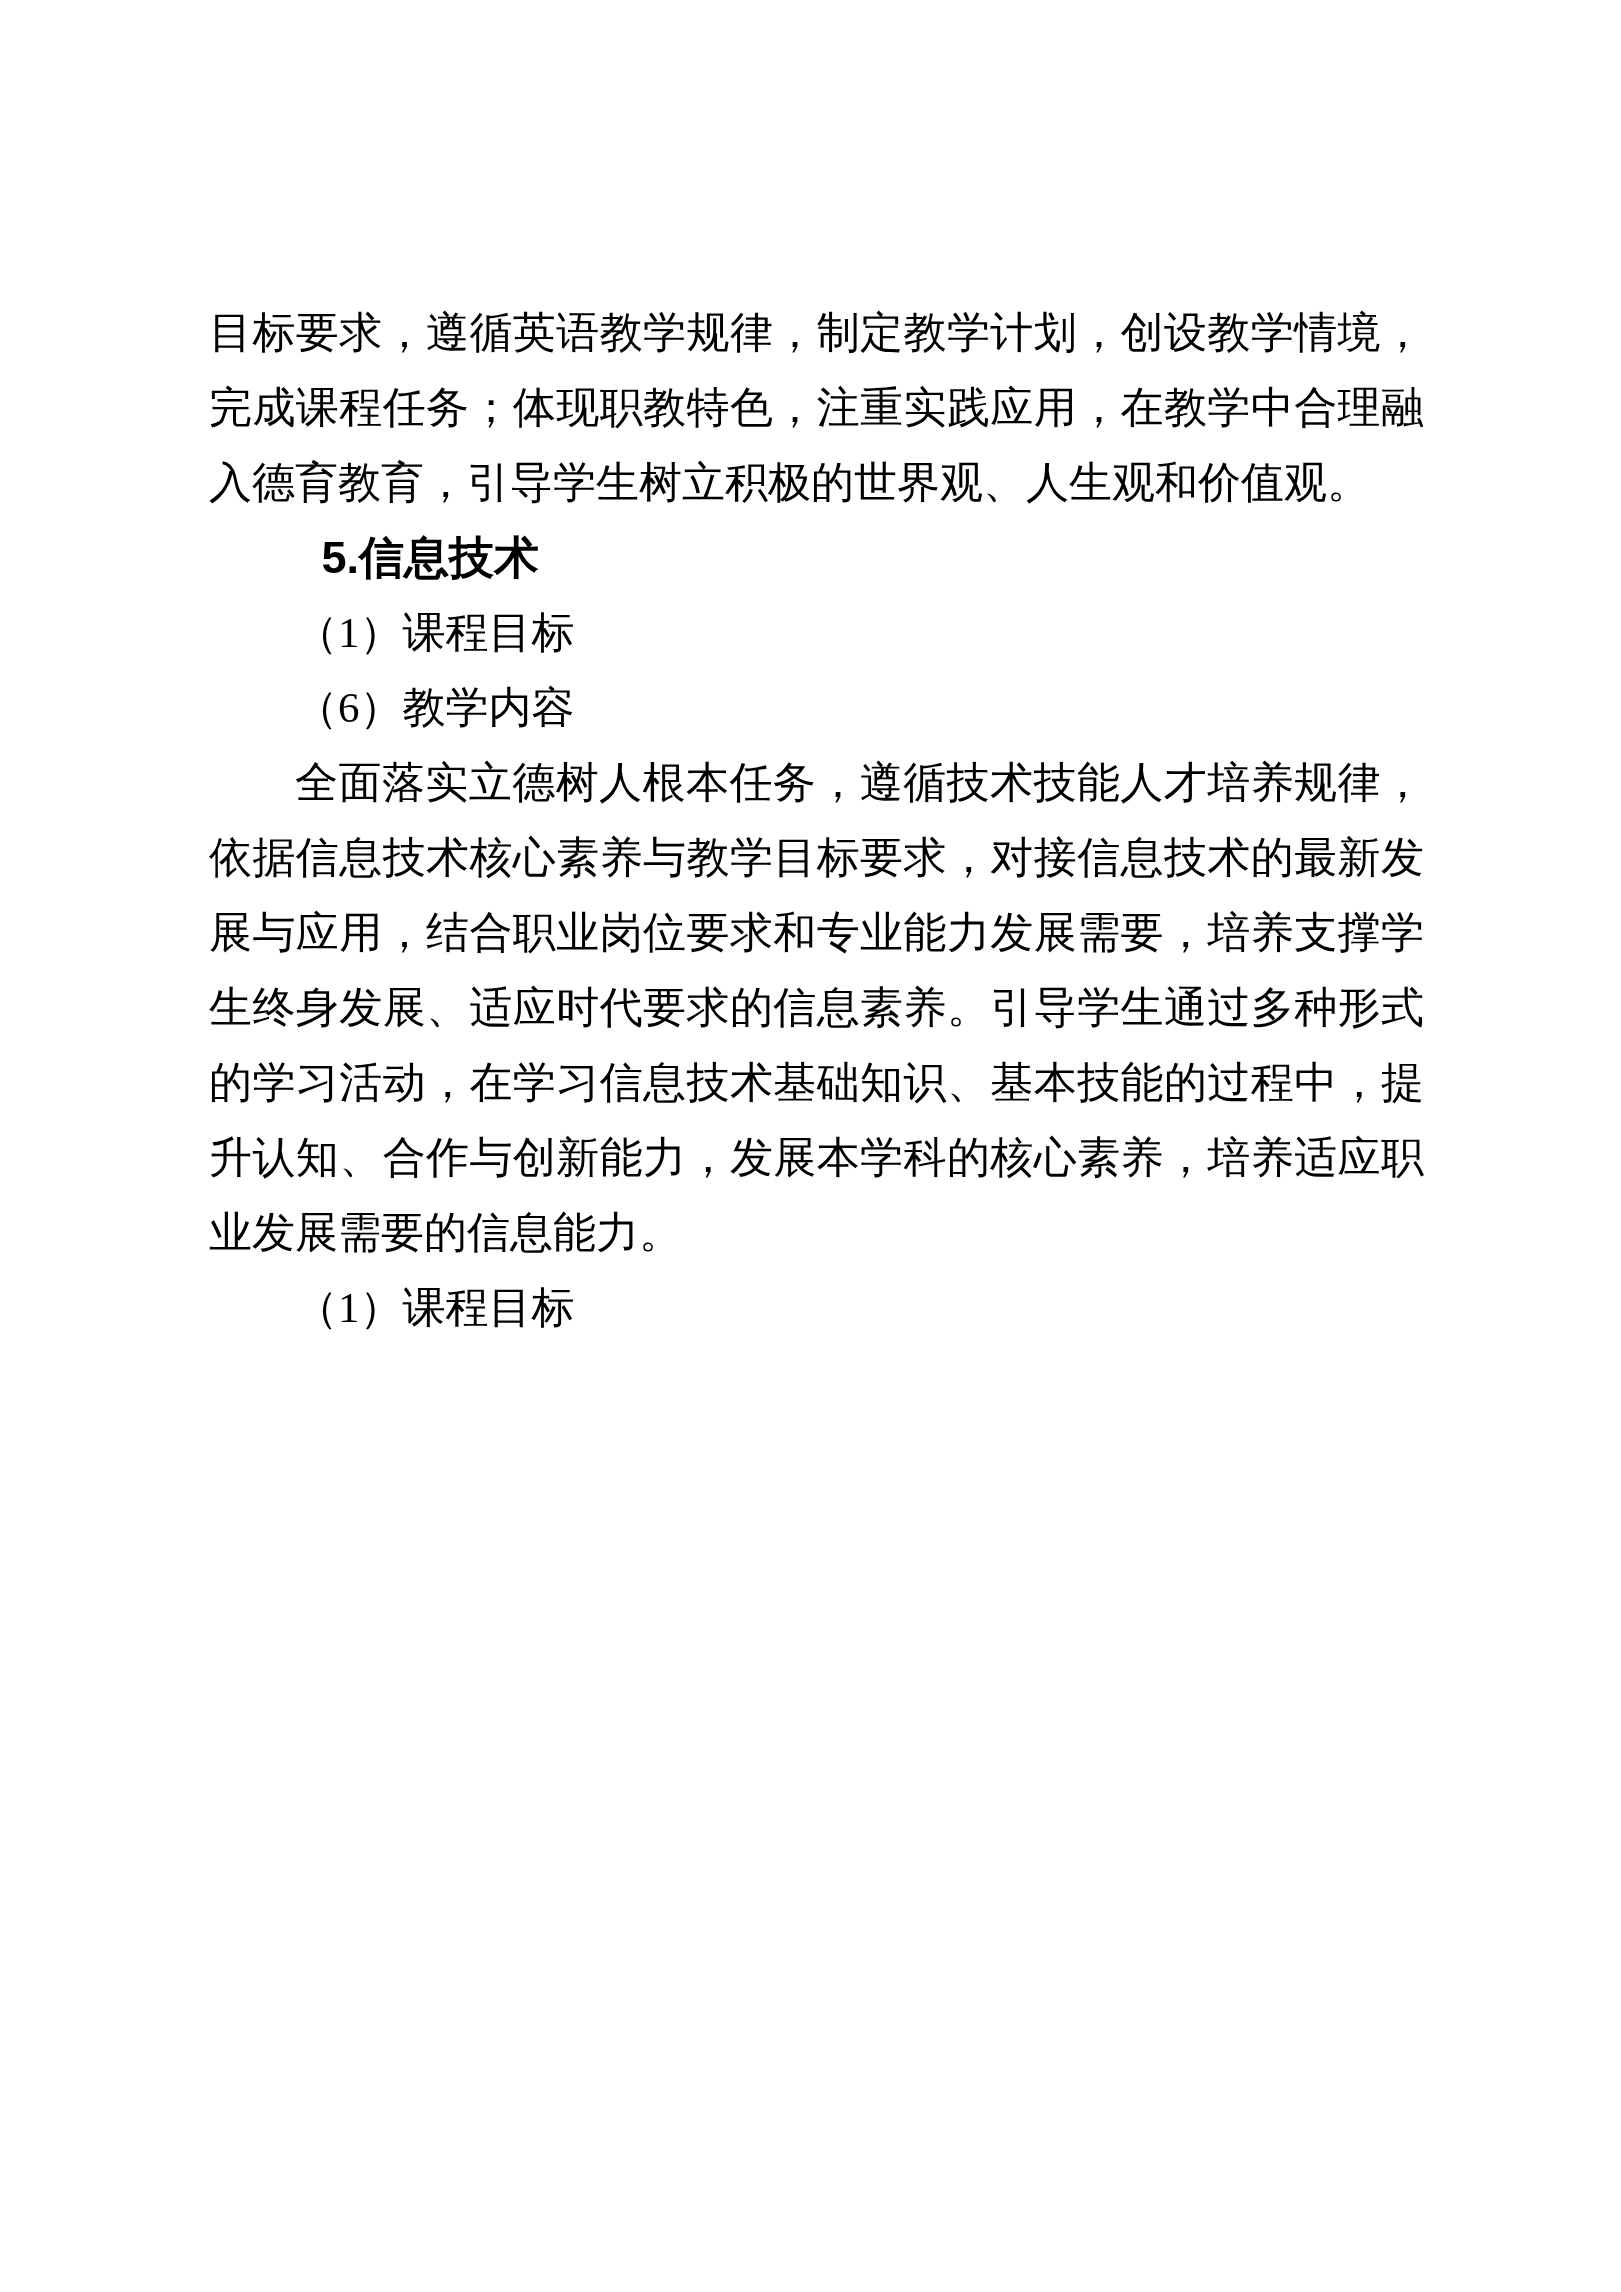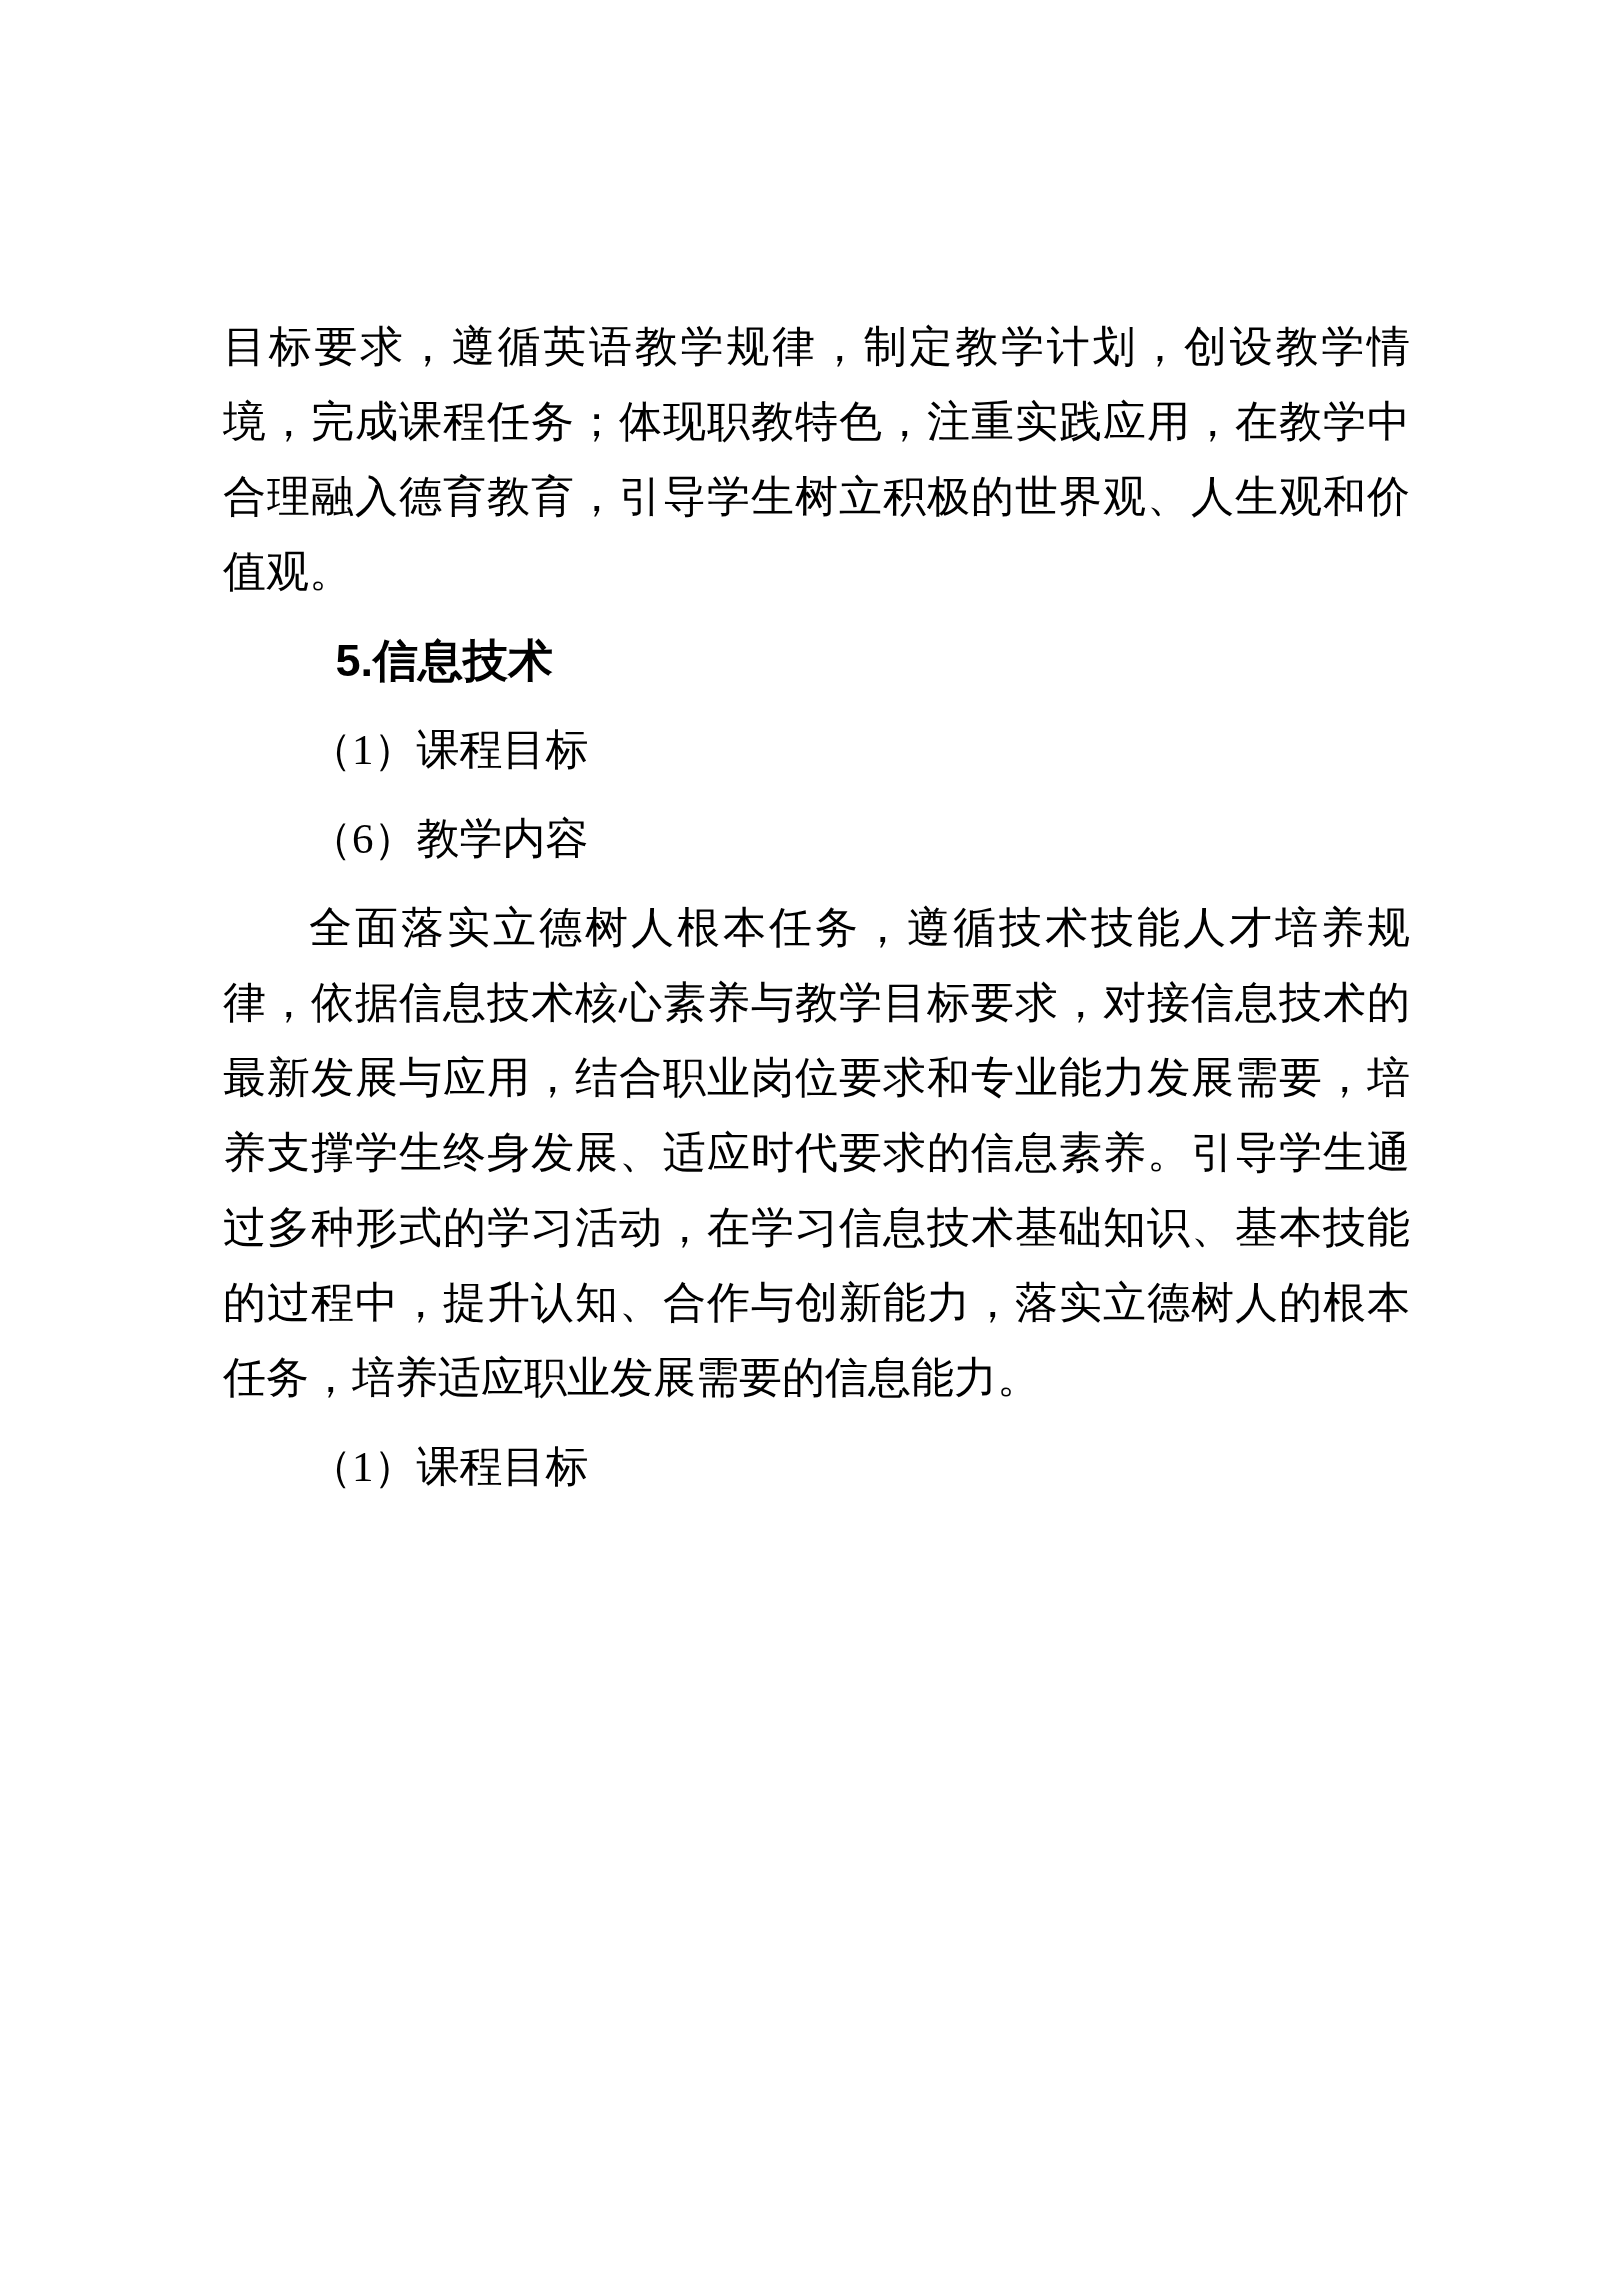--- a/index.html
+++ b/index.html
@@ -20,21 +20,21 @@
     position: absolute;
     left: 209px;
     top: 295px;
     width: 1215px;
     font-size: 43px;
     line-height: 75px;
     text-align: justify;
     letter-spacing: 0;
   }
   .blk {
-    margin: 14px;
+    margin: 0;
     padding: 0;
   }
   .body-text {
     text-indent: 2em;
   }
   .body-continuation {
     text-indent: 0;
   }
   .list-item {
     text-indent: 2em;
@@ -49,17 +49,17 @@
 </style>
 </head>
 <body>
 
 <div class="page">
   <div class="content">
     <p class="blk body-continuation">目标要求，遵循英语教学规律，制定教学计划，创设教学情境，完成课程任务；体现职教特色，注重实践应用，在教学中合理融入德育教育，引导学生树立积极的世界观、人生观和价值观。</p>
     <p class="blk heading">5.信息技术</p>
     <p class="blk list-item">（1）课程目标</p>
     <p class="blk list-item">（6）教学内容</p>
-    <p class="blk body-text">全面落实立德树人根本任务，遵循技术技能人才培养规律，依据信息技术核心素养与教学目标要求，对接信息技术的最新发展与应用，结合职业岗位要求和专业能力发展需要，培养支撑学生终身发展、适应时代要求的信息素养。引导学生通过多种形式的学习活动，在学习信息技术基础知识、基本技能的过程中，提升认知、合作与创新能力，落实立德树人的根本任务，培养适应职业发展需要的信息能力。</p>
+    <p class="blk body-text">全面落实立德树人根本任务，遵循技术技能人才培养规律，依据信息技术核心素养与教学目标要求，对接信息技术的最新发展与应用，结合职业岗位要求和专业能力发展需要，培养支撑学生终身发展、适应时代要求的信息素养。引导学生通过多种形式的学习活动，在学习信息技术基础知识、基本技能的过程中，提升认知、合作与创新能力，发展本学科的核心素养，培养适应职业发展需要的信息能力。</p>
     <p class="blk list-item">（1）课程目标</p>
   </div>
 </div>
 
 
 </body></html>

